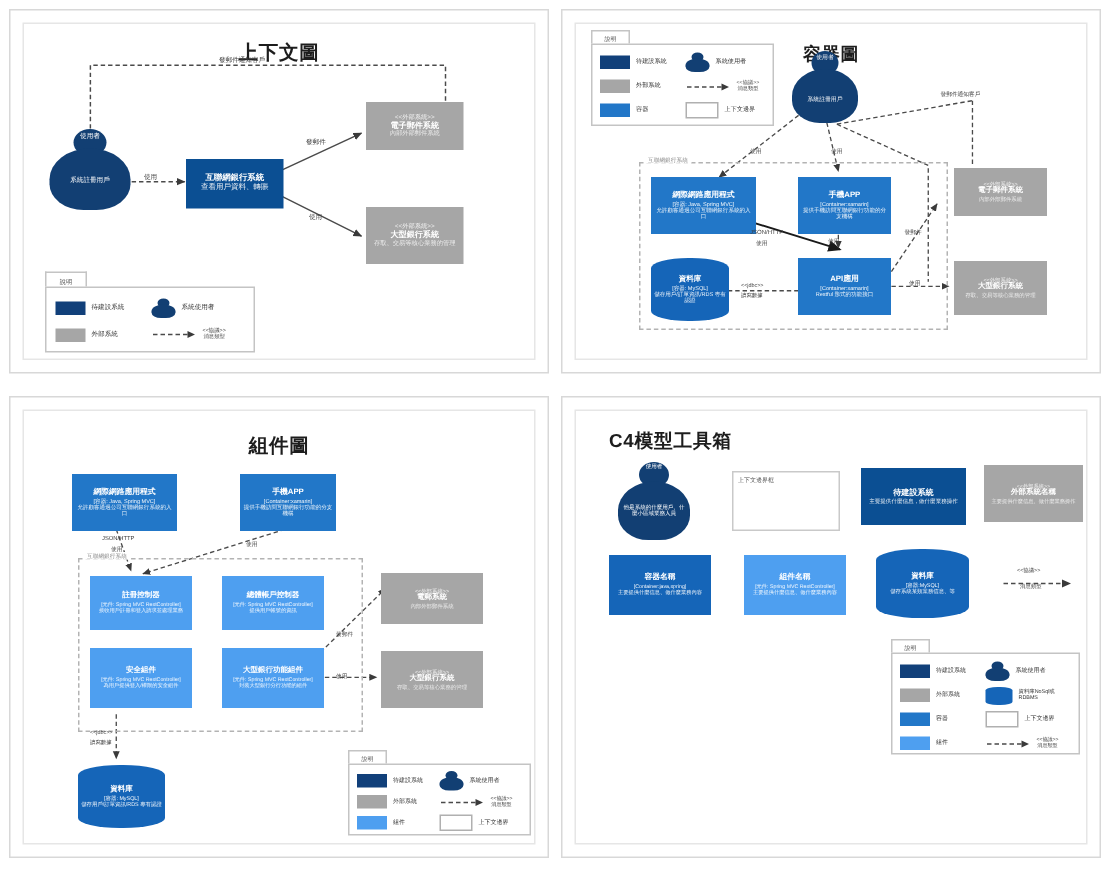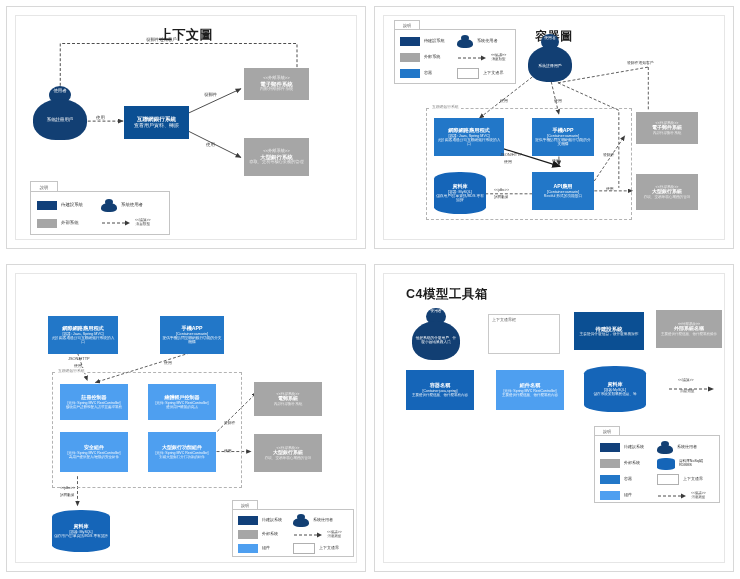--- a/index.html
+++ b/index.html
@@ -281,20 +281,21 @@
       <span class="lbl" style="left:110px;top:179px;font-size:3.6px;">讀寫數據</span>
       <span class="lbl" style="left:219px;top:136px;font-size:3.8px;">發郵件</span>
       <span class="lbl" style="left:222px;top:170px;font-size:3.8px;">使用</span>
       <span class="lbl" style="left:243px;top:44px;font-size:3.8px;">發郵件通知客戶</span>
     </div>
   </div>
 
   <div class="panel" id="panel-component">
     <div class="inner">
 
+      <div class="title" style="left:0;right:0;top:14px;text-align:center;font-size:13px;">組件圖</div>
 
       <svg class="links" viewBox="0 0 344 292">
         <defs>
           <marker id="ah3" markerWidth="7" markerHeight="7" refX="5.5" refY="2.6" orient="auto">
             <path d="M0,0 L6,2.6 L0,5.2 z" fill="#3a3a3a"></path>
           </marker>
         </defs>
         <path d="M62,80 L72,108" stroke="#4a4a4a" stroke-width=".9" stroke-dasharray="3,2" fill="none" marker-end="url(#ah3)"></path>
         <path d="M176,80 L80,110" stroke="#4a4a4a" stroke-width=".9" stroke-dasharray="3,2" fill="none" marker-end="url(#ah3)"></path>
         <path d="M62,205 L62,235" stroke="#4a4a4a" stroke-width=".9" stroke-dasharray="3,2" fill="none" marker-end="url(#ah3)"></path>

